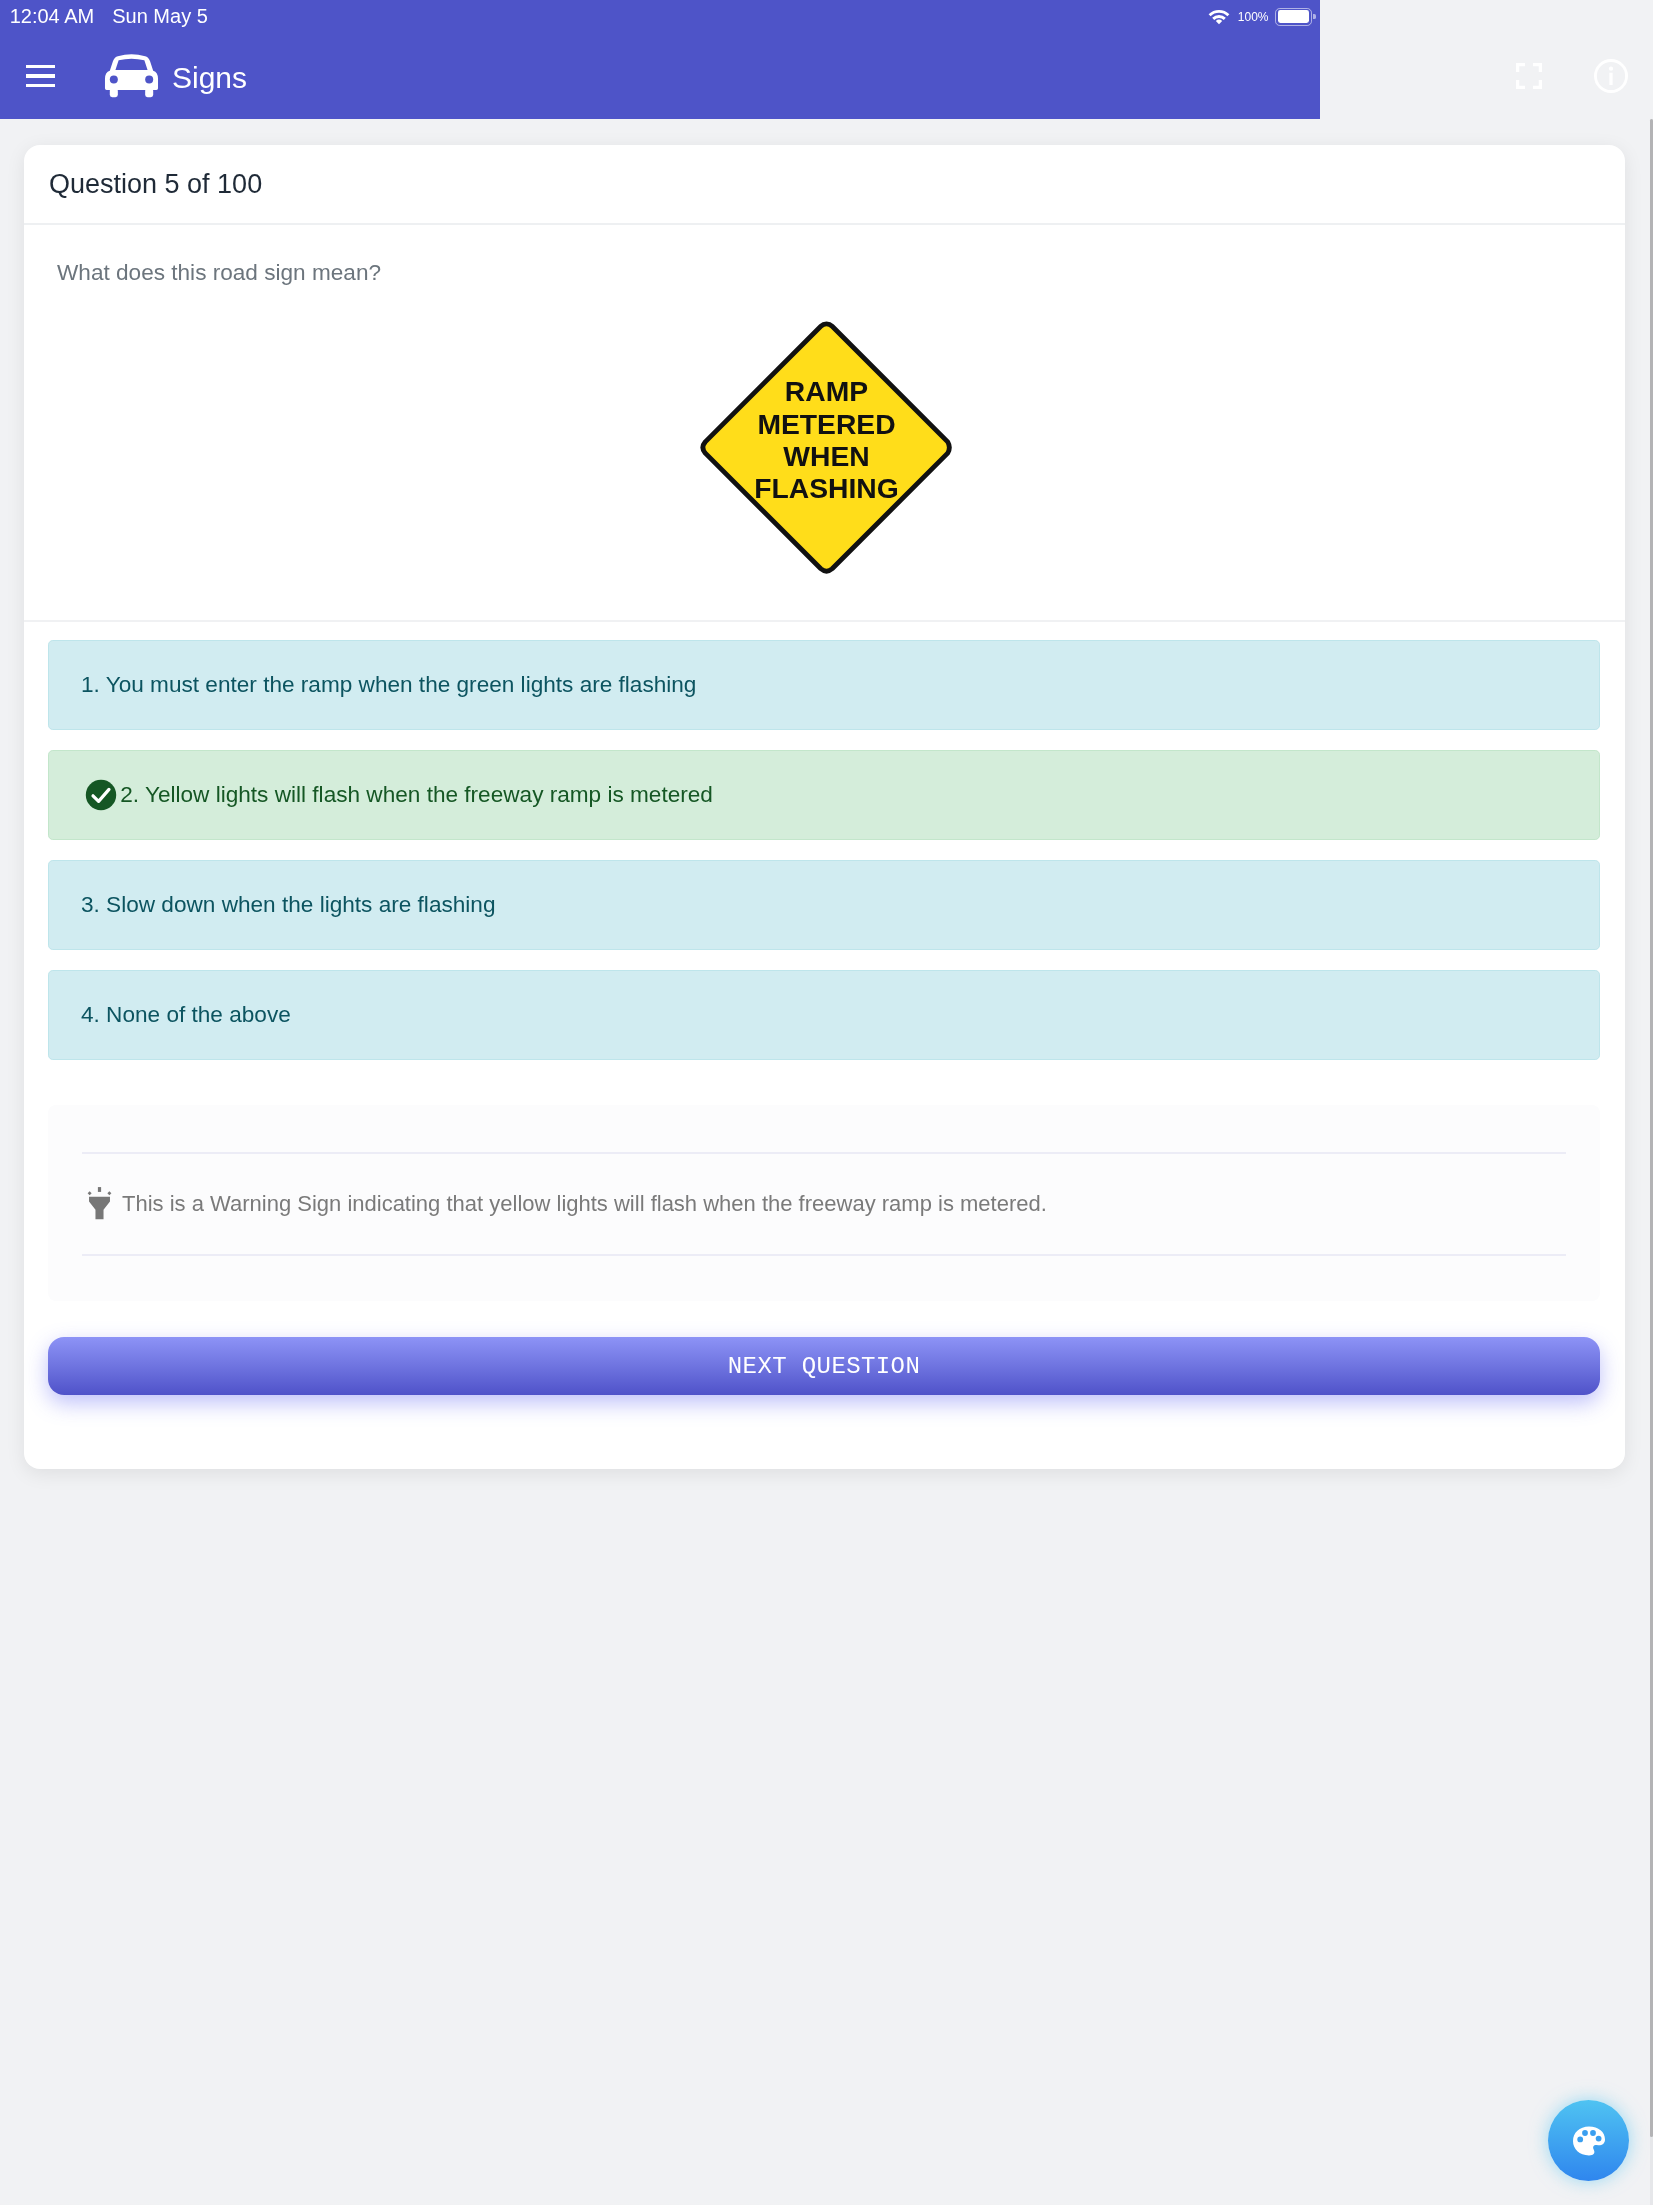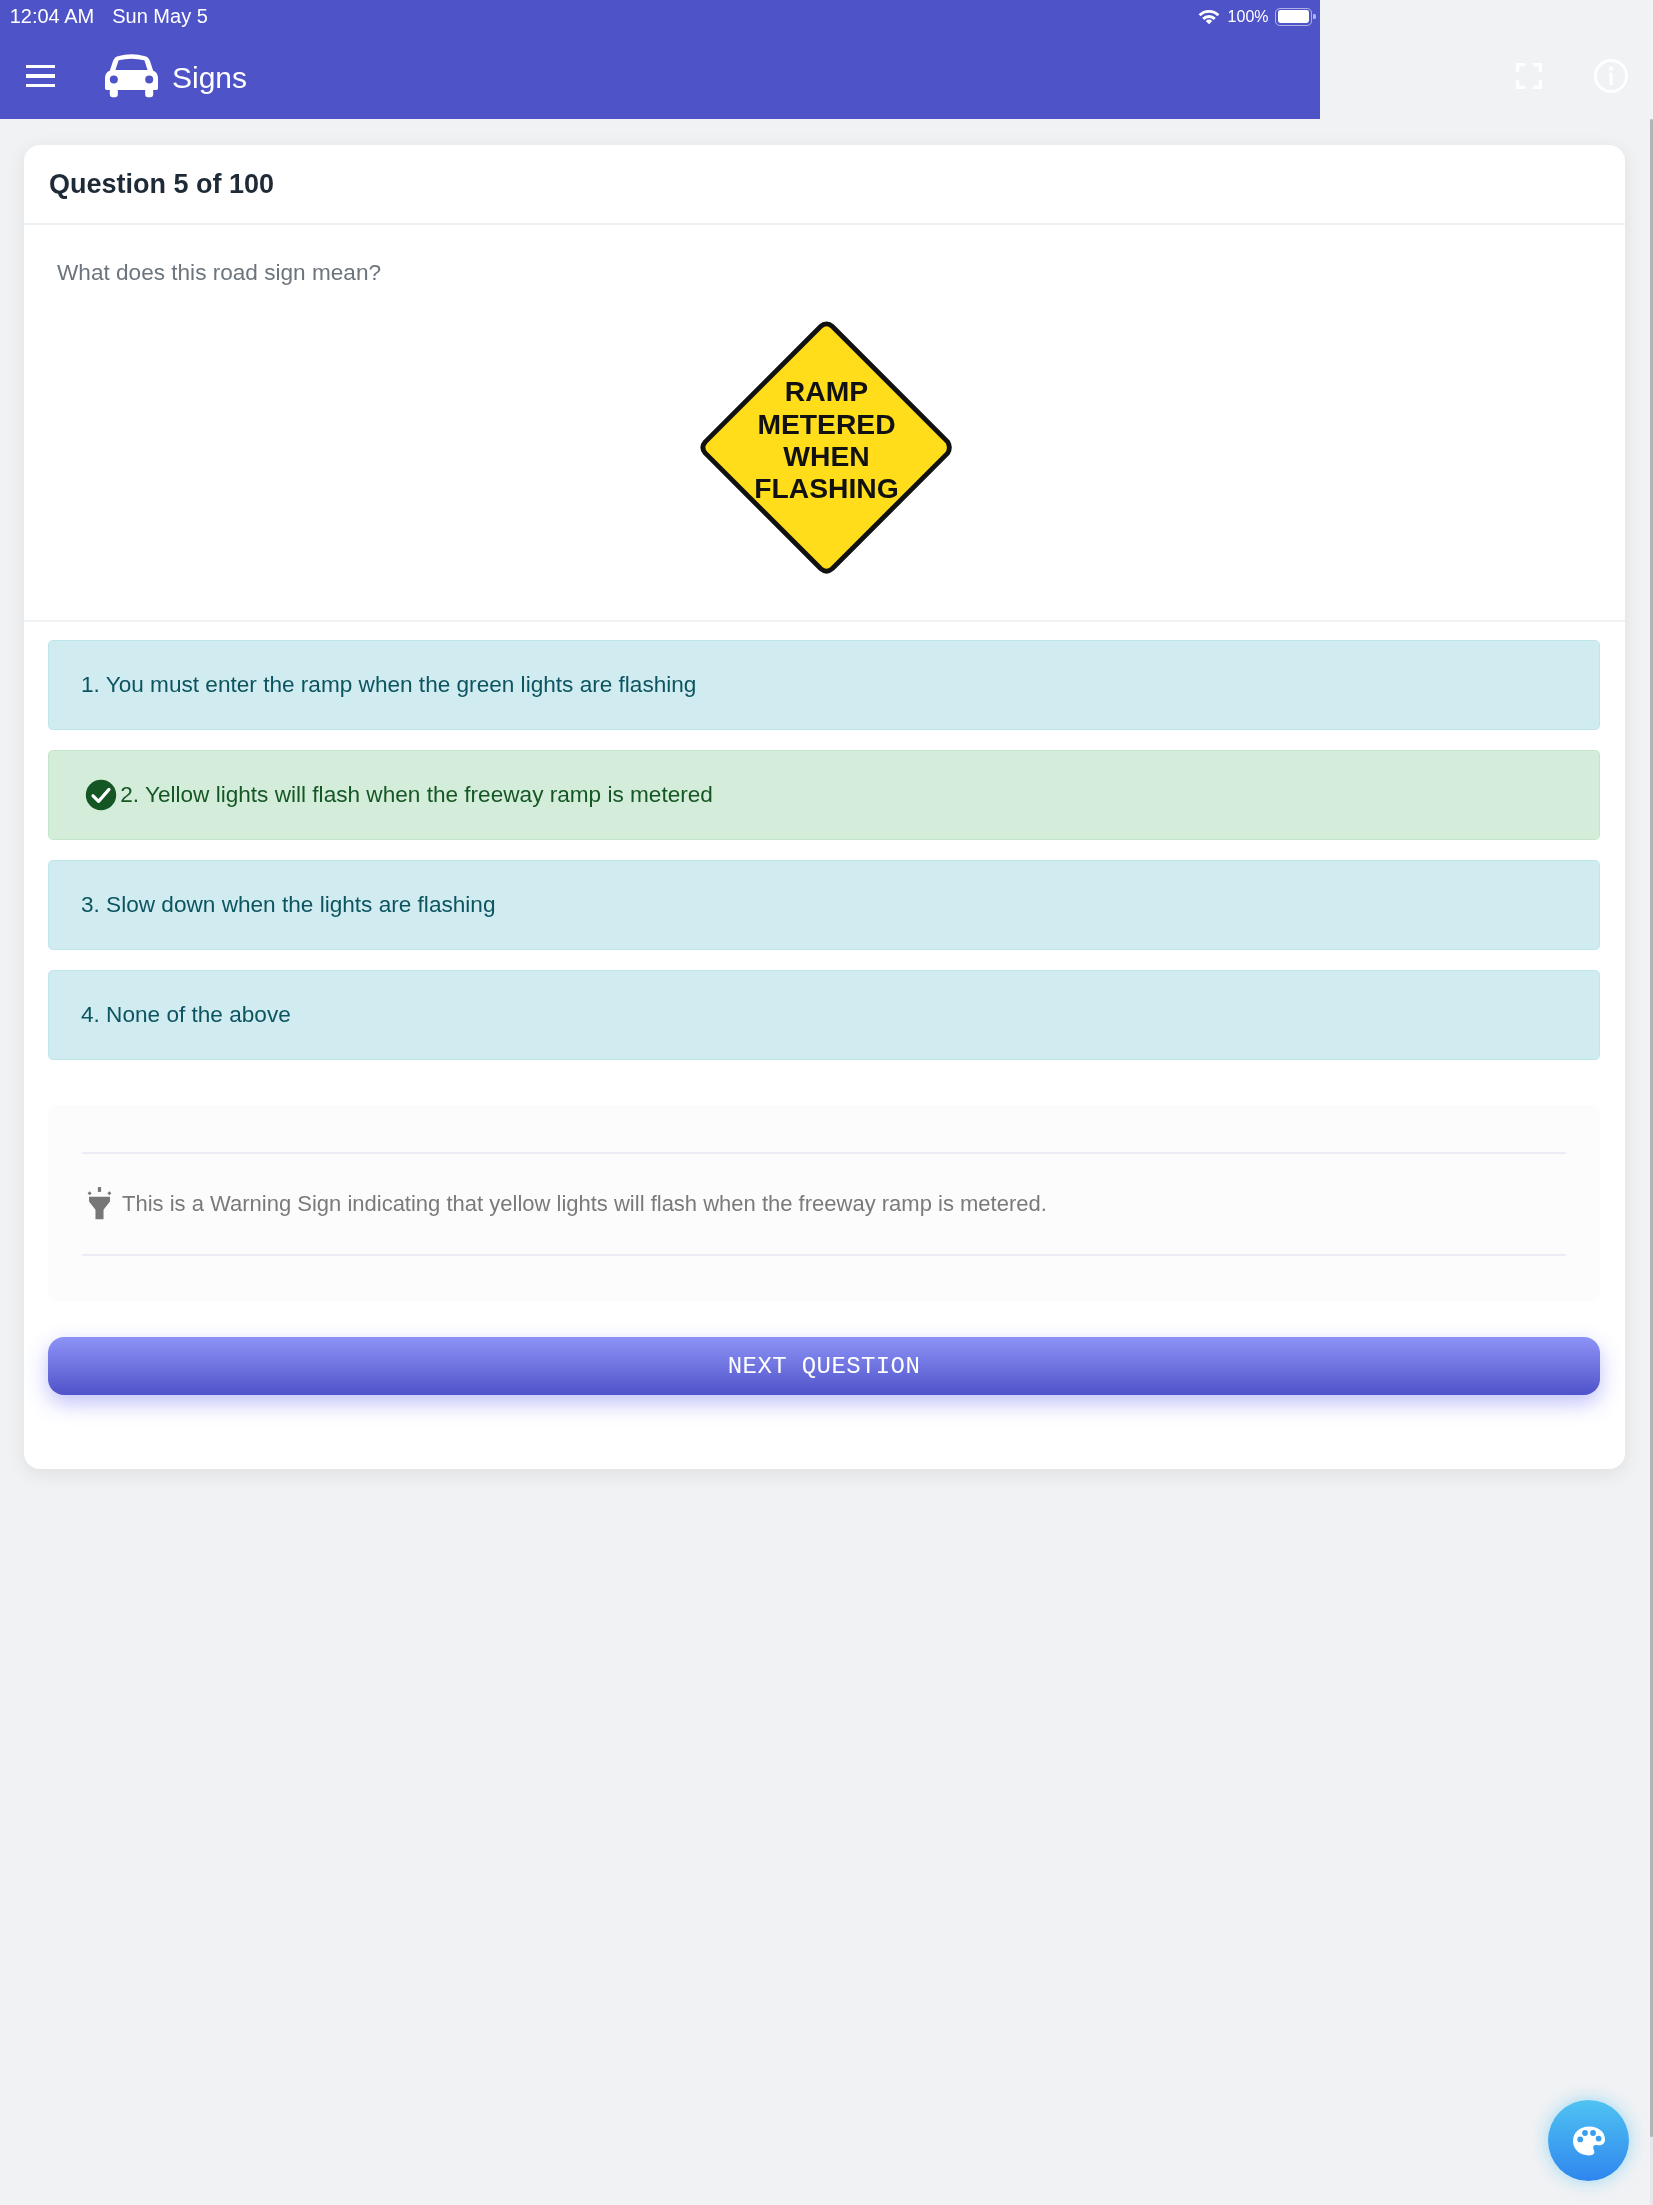--- a/index.html
+++ b/index.html
@@ -18,21 +18,21 @@
     }
     .status-left {
       position: absolute; left: 9.7px; top: 3.2px;
       font-size: 20px; line-height: 27.4px; color: #ffffff;
       white-space: pre;
     }
     .status-left span + span { margin-left: 18px; }
     .status-right {
       position: absolute; right: 8px; top: 3.2px; height: 27.4px;
       display: flex; align-items: center; gap: 6.5px;
-      font-size: 16px; color: #ffffff;
+      font-size: 12px; color: #ffffff;
     }
     .wifi-icon { width: 24px; height: 18px; display: block; }
     .battery-icon {
       position: relative; width: 37px; height: 18px;
       border: 1.6px solid rgba(255,255,255,0.55); border-radius: 4.8px; padding: 1.6px;
     }
     .battery-icon .fill { width: 100%; height: 100%; background: #fff; border-radius: 2.4px; }
     .battery-icon::after {
       content: ""; position: absolute; right: -4.8px; top: 4.8px; width: 2.4px; height: 5.7px;
       background: rgba(255,255,255,0.55); border-radius: 0 1.6px 1.6px 0;
@@ -58,21 +58,21 @@
     
     .card {
       position: absolute; left: 24px; top: 145px; width: 1601px; height: 1324px;
       background: #ffffff; border-radius: 16px;
       box-shadow: 0 4.8px 19.4px rgba(0,0,0,0.08);
     }
     .card-header {
       height: 80px; border-bottom: 2.4px solid #eef0f2;
       padding-left: 25px; display: flex; align-items: center;
     }
-    .card-title { font-size: 27px; color: #1f2a37; font-weight: bold; }
+    .card-title { font-size: 27px; color: #1f2a37; font-weight: normal; }
     .question-text {
       position: absolute; left: 33px; top: 115px;
       font-size: 22.6px; color: #6c757d;
     }
     .sign-wrap {
       position: absolute; left: 674px; top: 174px; width: 257px; height: 257px;
     }
     .sign-divider {
       position: absolute; left: 0; right: 0; top: 475px; height: 2.4px; background: #f0f1f3;
     }

